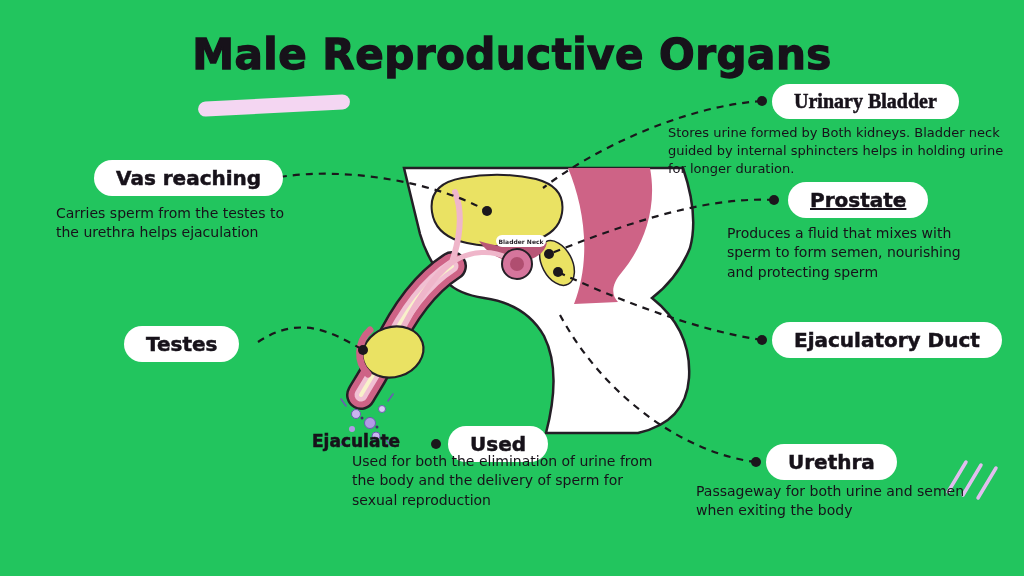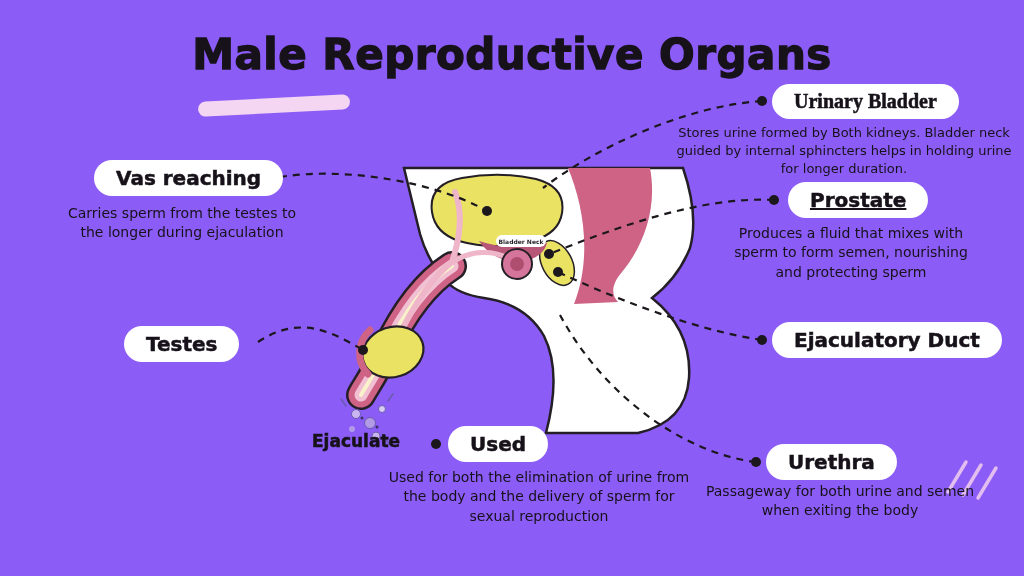--- a/index.html
+++ b/index.html
@@ -5,21 +5,21 @@
   * { margin:0; padding:0; box-sizing:border-box; }
   html,body { width:1024px; height:576px; }
   body {
     background:#d7a9e0;
     font-family:"DejaVu Sans", sans-serif;
     overflow:hidden;
   }
   .canvas {
     position:relative;
     width:1024px; height:576px;
-    background:#8b5cf6;
+    background:#22c55e;
   }
   .art { position:absolute; left:0; top:0; width:1024px; height:576px; }
   .title {
     position:absolute; top:30px; left:0; width:100%;
     text-align:center;
     font-size:42px; font-weight:bold;
     letter-spacing:0.5px;
     color:#17121a;
     -webkit-text-stroke:1.3px #17121a;
   }
@@ -37,40 +37,40 @@
     padding:6px 22px;
     font-size:20px; font-weight:bold;
     color:#17121a;
     white-space:nowrap;
     -webkit-text-stroke:0.5px #17121a;
   }
   .desc {
     position:absolute;
     font-size:14px; line-height:1.38;
     color:#17121a;
-    text-align:center;
+    text-align:left;
   }
   .floating-label {
     position:absolute;
     font-size:17px; font-weight:bold;
     color:#17121a;
     -webkit-text-stroke:0.5px #17121a;
   }
   #pill-ub  { left:772px; top:84px;font-family:Liberation Serif, serif; }
   #desc-ub  { left:668px; top:124px; width:352px; font-size:13px; }
   #pill-vas { left:94px;  top:160px; }
   #desc-vas { left:56px;  top:204px; width:252px; }
   #pill-pro { left:788px; top:182px;text-decoration:underline; }
   #desc-pro { left:727px; top:224px; width:248px; }
   #pill-tes { left:124px; top:326px; }
   #desc-tes { left:52px;  top:368px; width:256px; }
   #pill-ed  { left:772px; top:322px; }
   #desc-ed  { left:734px; top:370px; width:276px; }
   #pill-pen { left:448px; top:426px; }
-  #desc-pen { left:352px; top:468px; width:310px;margin-left:32px; }
+  #desc-pen { left:352px; top:452px; width:310px; }
   #pill-ure { left:766px; top:444px; }
   #desc-ure { left:696px; top:482px; width:288px; }
   #ejaculate-label { left:312px; top:431px; }
 </style>
 </head>
 <body>
 
 <div class="canvas">
 
   <svg class="art" viewBox="0 0 1024 576">
@@ -144,21 +144,21 @@
   </svg>
 
   <div class="brush"></div>
 
   <h1 class="title">Male Reproductive Organs</h1>
 
   <div class="pill" id="pill-ub">Urinary Bladder</div>
   <p class="desc" id="desc-ub">Stores urine formed by Both kidneys. Bladder neck guided by internal sphincters helps in holding urine for longer duration.</p>
 
   <div class="pill" id="pill-vas">Vas reaching</div>
-  <p class="desc" id="desc-vas">Carries sperm from the testes to the longer during ejaculation</p>
+  <p class="desc" id="desc-vas">Carries sperm from the testes to the urethra helps ejaculation</p>
 
   <div class="pill" id="pill-pro">Prostate</div>
   <p class="desc" id="desc-pro">Produces a fluid that mixes with sperm to form semen, nourishing and protecting sperm</p>
 
   <div class="pill" id="pill-tes">Testes</div>
 
   <div class="pill" id="pill-ed">Ejaculatory Duct</div>
 
   <div class="pill" id="pill-pen">Used</div>
   <p class="desc" id="desc-pen">Used for both the elimination of urine from the body and the delivery of sperm for sexual reproduction</p>

